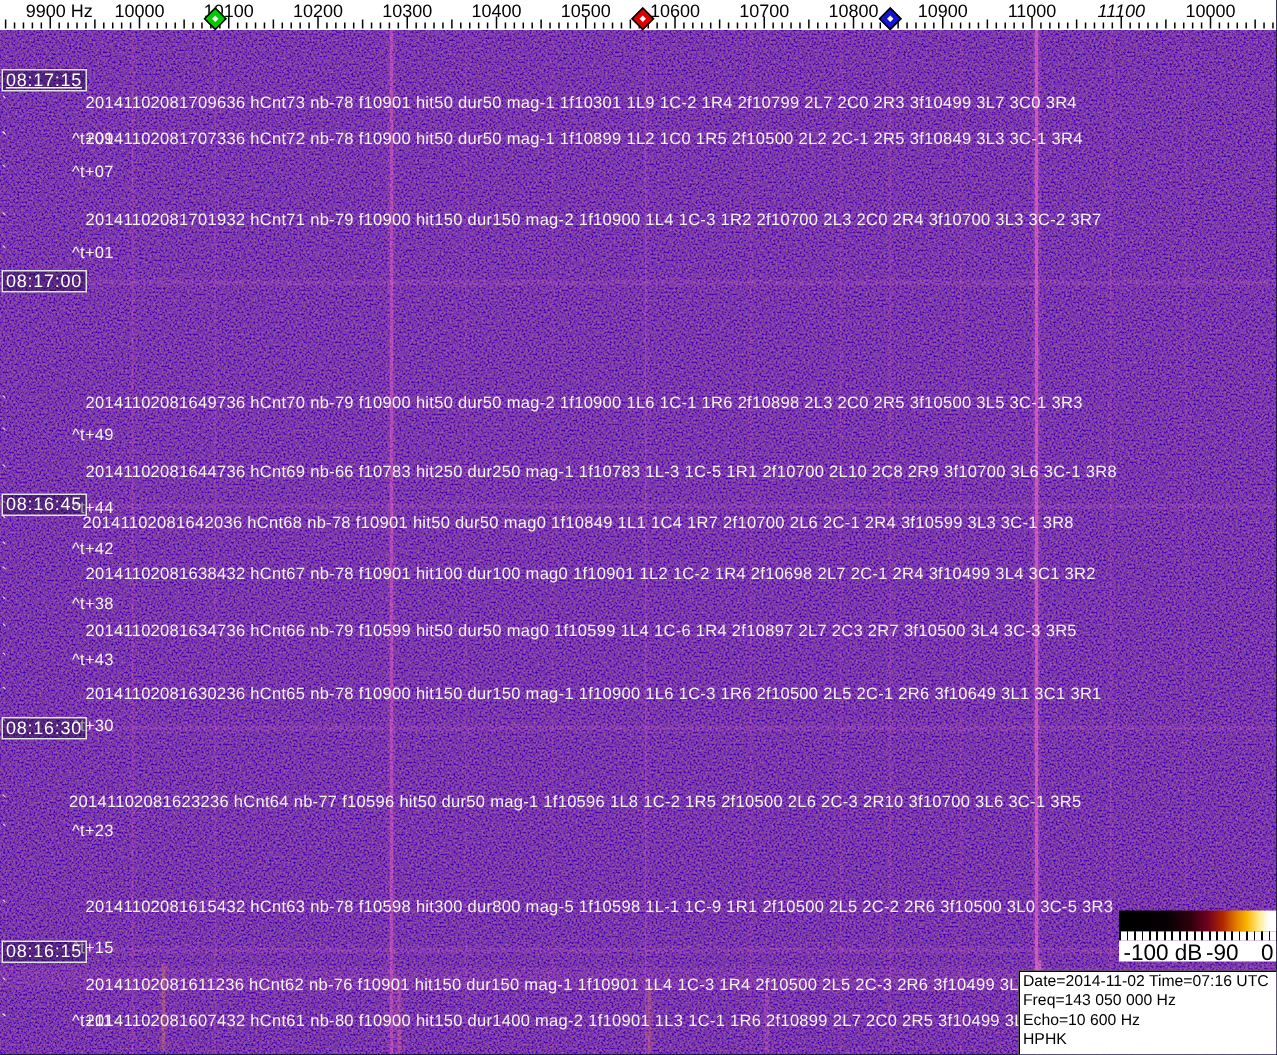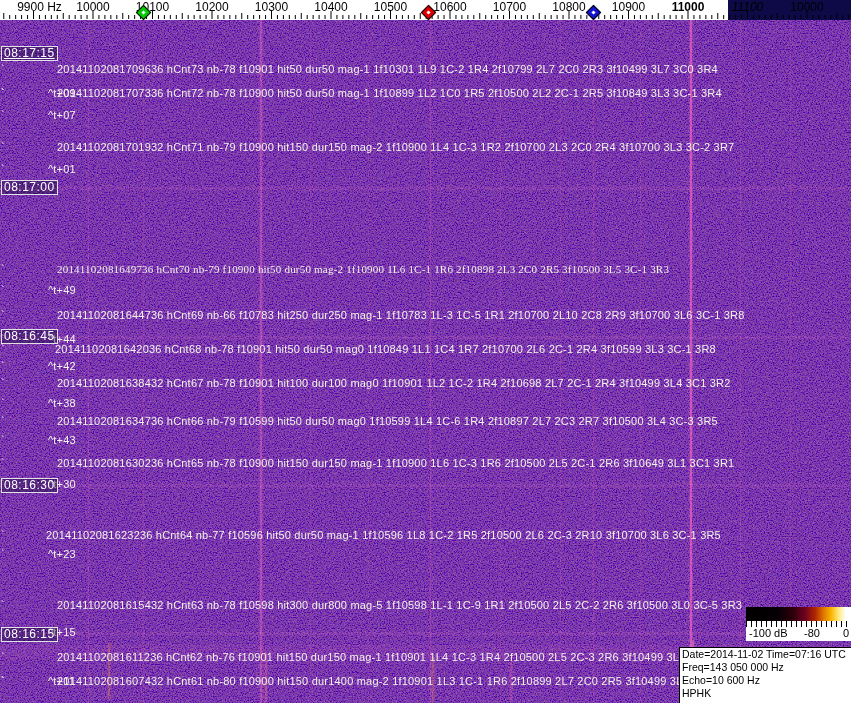--- a/index.html
+++ b/index.html
@@ -1,20 +1,20 @@
 <!DOCTYPE html>
 <html><head>
 <meta charset="utf-8">
 <style>
   html,body{margin:0;padding:0;background:#222;}
   .screen{position:relative;width:851px;height:703px;overflow:hidden;
           background:#0e0a48;font-family:"Liberation Sans",sans-serif;}
 
   
-  .axis{position:absolute;top:0;left:0;width:728px;height:20px;background:#ffffff;z-index:10;text-align:center;}
+  .axis{position:absolute;top:0;left:0;width:851px;height:20px;background:#ffffff;z-index:10;text-align:center;}
   .axis-label{position:absolute;top:0;transform:translateX(-50%);font-size:12px;color:#000;white-space:nowrap;}
   .axis-ticks{position:absolute;top:0;left:0;}
   .diamond{position:absolute;width:9px;height:9px;border:1px solid #000;transform:rotate(45deg);z-index:12;}
   .diamond .dot{position:absolute;left:3px;top:3px;width:3px;height:3px;background:#fff;}
 
   
   .spectro{position:absolute;top:20px;left:0;width:851px;height:683px;z-index:0;}
   .vline{position:absolute;top:20px;height:683px;z-index:1;}
   .hband{position:absolute;left:0;width:851px;z-index:1;}
   .streak{position:absolute;width:2px;z-index:2;border-radius:1px;}
@@ -25,21 +25,21 @@
   .det{position:absolute;z-index:5;color:#f3f3e9;font-size:11px;line-height:12px;white-space:pre;letter-spacing:.2px;}
   .toff{position:absolute;z-index:5;color:#f3f3e9;font-size:11px;line-height:12px;white-space:pre;letter-spacing:.2px;}
   .rowmark{position:absolute;left:1px;z-index:5;color:#e8e8e8;font-size:11px;line-height:12px;}
 
   
   .scalebar{position:absolute;left:746px;top:607px;width:105px;z-index:15;}
   .scale-grad{height:14px;
       background:linear-gradient(90deg,#000 0%,#050004 30%,#2e000c 45%,#6e0020 56%,
                  #b02800 66%,#e07800 74%,#f8b400 81%,#ffe87a 88%,#ffffff 95%,#ffffff 100%);}
   .scale-ticks{height:6px;background:repeating-linear-gradient(90deg,#000 0,#000 1px,#fff 1px,#fff 5px);}
-  .scale-labels{position:relative;height:14px;background:#ffffff;font-size:11px;color:#000;}
+  .scale-labels{position:relative;height:14px;background:#ffffff;font-size:15px;color:#000;}
   .scale-labels span{position:absolute;top:0;}
   .sl-0{left:3px;} .sl-1{left:58px;} .sl-2{right:2px;}
 
   
   .infobox{position:absolute;left:679px;top:647px;width:168px;height:56px;z-index:20;
            background:#ffffff;border:1px solid #000;color:#000;font-size:10.5px;line-height:13px;padding:0 2px;}
   .infobox div{white-space:nowrap;overflow:hidden;}
 </style>
 </head>
 <body>
@@ -236,21 +236,21 @@
         <div class="axis-label" style="left: 93px;">10000</div>
         <div class="axis-label" style="left: 152.5px;">10100</div>
         <div class="axis-label" style="left: 212px;">10200</div>
         <div class="axis-label" style="left: 271.5px;">10300</div>
         <div class="axis-label" style="left: 331px;">10400</div>
         <div class="axis-label" style="left: 390.5px;">10500</div>
         <div class="axis-label" style="left: 450px;">10600</div>
         <div class="axis-label" style="left: 509.5px;">10700</div>
         <div class="axis-label" style="left: 569px;">10800</div>
         <div class="axis-label" style="left: 628.5px;">10900</div>
-        <div class="axis-label" style="left: 688px; font-weight: bold;">11000</div>
+        <div class="axis-label" style="left: 688px;">11000</div>
         <div class="axis-label" style="left: 747.5px; font-style: italic;">11100</div>
         <div class="axis-label" style="left: 807px;">10000</div>
       </div>
   </div>
   <div id="axis-markers">
       <div class="diamond" style="left: 138px; top: 7px; background: rgb(0, 204, 0);">
         <div class="dot"></div>
       </div>
       <div class="diamond" style="left: 423px; top: 7px; background: rgb(224, 0, 0);">
         <div class="dot"></div>
@@ -273,21 +273,21 @@
       <div class="toff" style="top: 87px; left: 48px;">^t+09</div>
       <div class="rowmark" style="top: 87px;">`</div>
       <div class="det" style="top: 87px; left: 57px;">20141102081707336 hCnt72 nb-78 f10900 hit50 dur50 mag-1 1f10899 1L2 1C0 1R5 2f10500 2L2 2C-1 2R5 3f10849 3L3 3C-1 3R4</div>
       <div class="rowmark" style="top: 87px;">`</div>
       <div class="toff" style="top: 109px; left: 48px;">^t+07</div>
       <div class="rowmark" style="top: 109px;">`</div>
       <div class="det" style="top: 141px; left: 57px;">20141102081701932 hCnt71 nb-79 f10900 hit150 dur150 mag-2 1f10900 1L4 1C-3 1R2 2f10700 2L3 2C0 2R4 3f10700 3L3 3C-2 3R7</div>
       <div class="rowmark" style="top: 141px;">`</div>
       <div class="toff" style="top: 163px; left: 48px;">^t+01</div>
       <div class="rowmark" style="top: 163px;">`</div>
-      <div class="det" style="top: 263px; left: 57px; font-family: Liberation Serif, serif;">20141102081649736 hCnt70 nb-79 f10900 hit50 dur50 mag-2 1f10900 1L6 1C-1 1R6 2f10898 2L3 2C0 2R5 3f10500 3L5 3C-1 3R3</div>
+      <div class="det" style="top: 263px; left: 57px;">20141102081649736 hCnt70 nb-79 f10900 hit50 dur50 mag-2 1f10900 1L6 1C-1 1R6 2f10898 2L3 2C0 2R5 3f10500 3L5 3C-1 3R3</div>
       <div class="rowmark" style="top: 263px;">`</div>
       <div class="toff" style="top: 284px; left: 48px;">^t+49</div>
       <div class="rowmark" style="top: 284px;">`</div>
       <div class="det" style="top: 309px; left: 57px;">20141102081644736 hCnt69 nb-66 f10783 hit250 dur250 mag-1 1f10783 1L-3 1C-5 1R1 2f10700 2L10 2C8 2R9 3f10700 3L6 3C-1 3R8</div>
       <div class="rowmark" style="top: 309px;">`</div>
       <div class="toff" style="top: 333px; left: 48px;">^t+44</div>
       <div class="rowmark" style="top: 333px;">`</div>
       <div class="det" style="top: 343px; left: 55px;">20141102081642036 hCnt68 nb-78 f10901 hit50 dur50 mag0 1f10849 1L1 1C4 1R7 2f10700 2L6 2C-1 2R4 3f10599 3L3 3C-1 3R8</div>
       <div class="rowmark" style="top: 343px;">`</div>
       <div class="toff" style="top: 360px; left: 48px;">^t+42</div>
@@ -318,21 +318,21 @@
       <div class="rowmark" style="top: 675px;">`</div>
       <div class="det" style="top: 675px; left: 57px;">20141102081607432 hCnt61 nb-80 f10900 hit150 dur1400 mag-2 1f10901 1L3 1C-1 1R6 2f10899 2L7 2C0 2R5 3f10499 3L4 3C-2</div>
       <div class="rowmark" style="top: 675px;">`</div>
     </div>
 
   <div class="scalebar">
     <div class="scale-grad"></div>
     <div class="scale-ticks"></div>
     <div class="scale-labels">
       <span class="sl-0">-100 dB</span>
-      <span class="sl-1">-80</span>
+      <span class="sl-1">-90</span>
       <span class="sl-2">0</span>
     </div>
   </div>
 
   <div class="infobox">
     <div>Date=2014-11-02 Time=07:16 UTC</div>
     <div>Freq=143 050 000 Hz</div>
     <div>Echo=10 600 Hz</div>
     <div>HPHK</div>
   </div>

